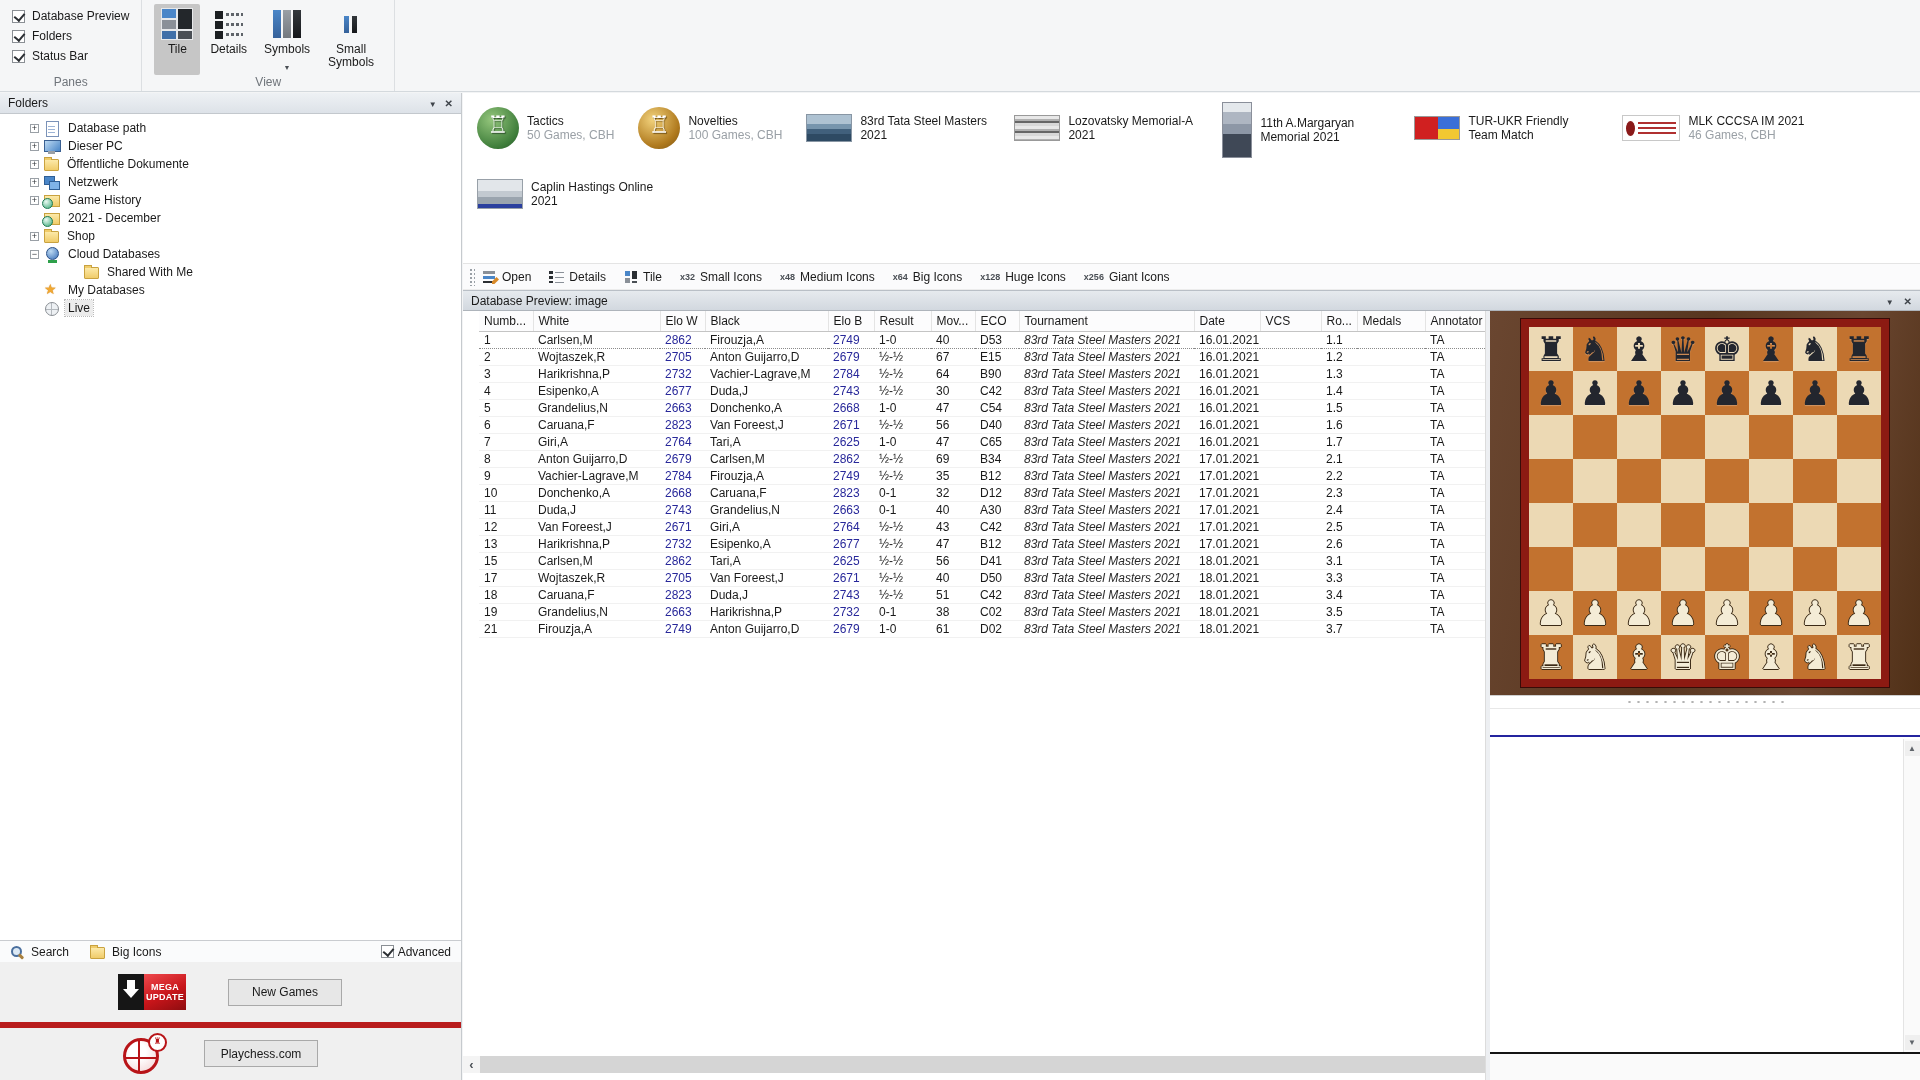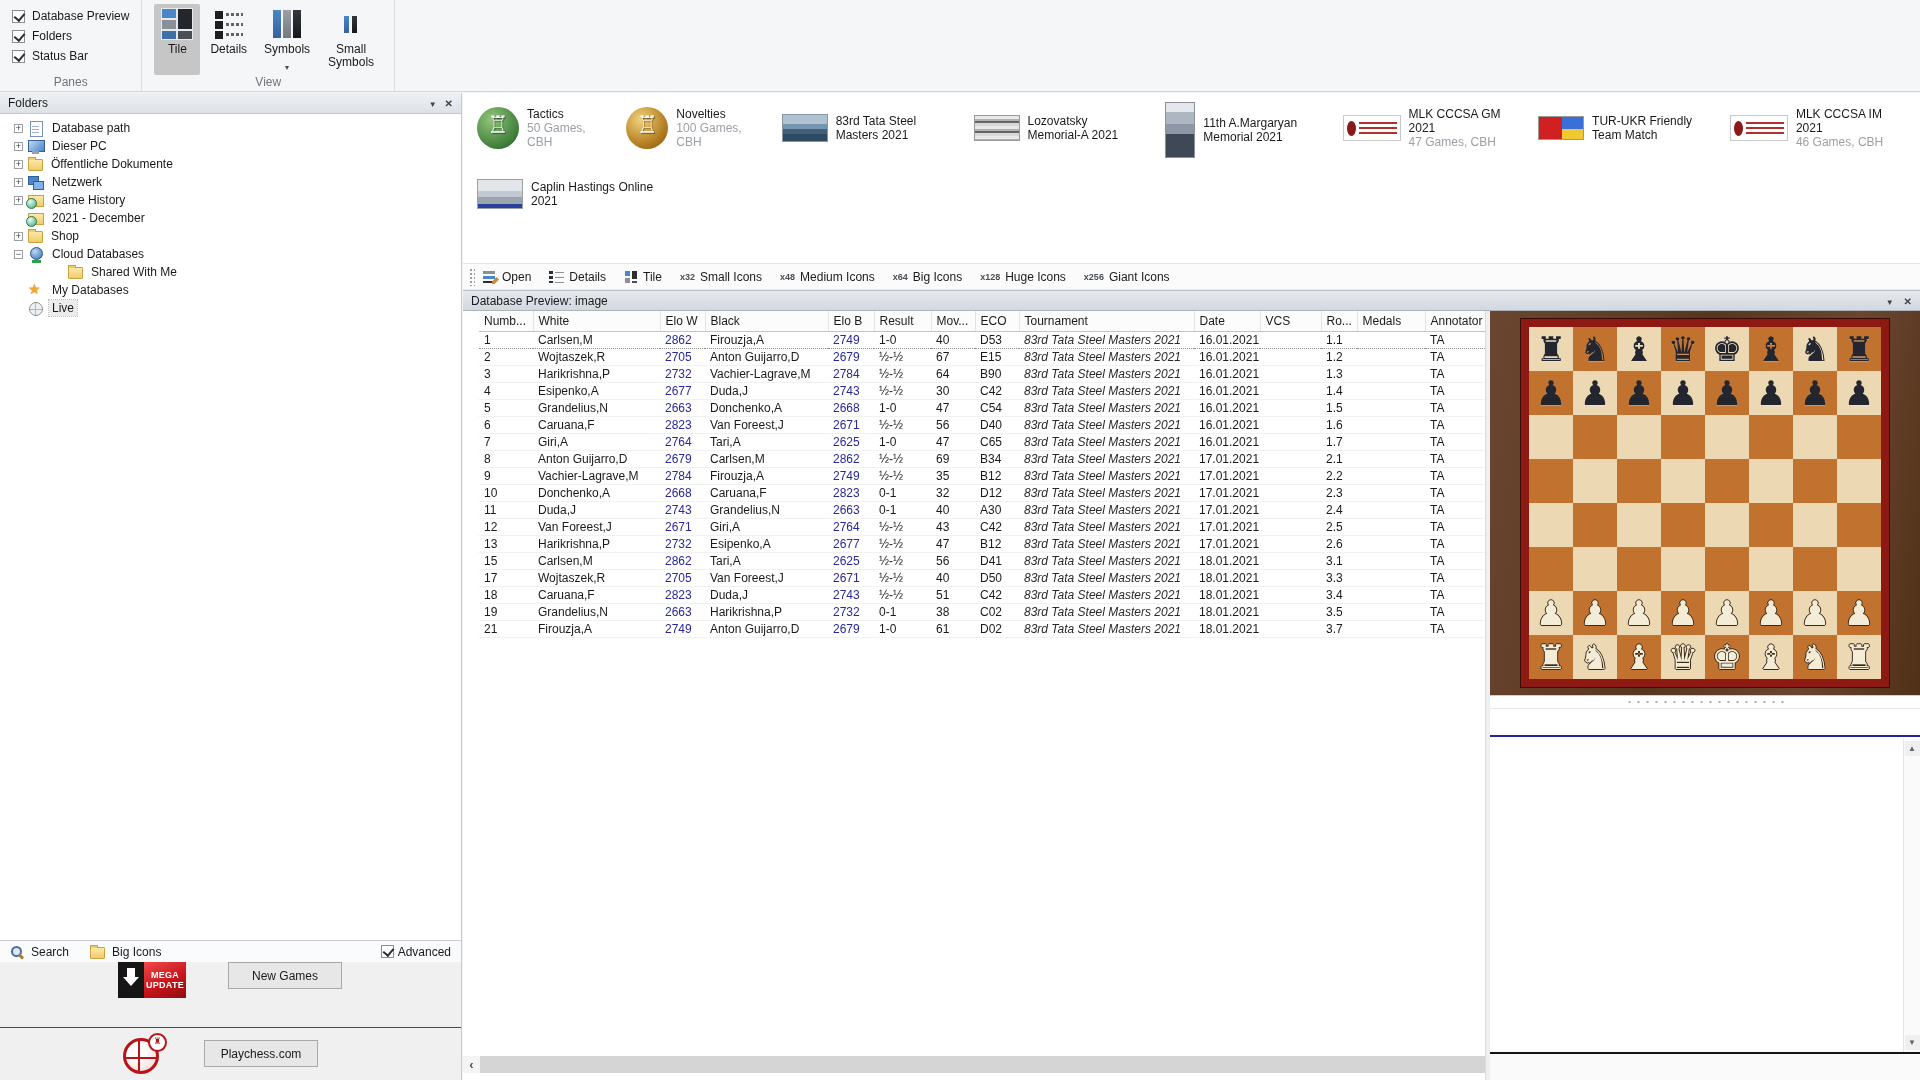--- a/index.html
+++ b/index.html
@@ -52,21 +52,21 @@
   
   .folders-panel{position:absolute;top:93px;left:0;width:462px;bottom:0;background:#fff;
     border-right:1px solid #c6cace;}
   .pane-header{height:21px;background:linear-gradient(#eef1f4,#dde2e8);border-bottom:1px solid #c3c8cd;
     display:flex;align-items:center;padding:0 8px;gap:8px;}
   .ph-title{flex:1;}
   .ph-btn{color:#3f444a;cursor:default;}
   .caret-down-icon::before{content:"▼";font-size:8px;}
   .close-icon::before{content:"✕";font-size:10px;font-weight:bold;}
 
-  .tree{padding:5px 2px;}
+  .tree{padding:5px 18px;}
   .tree-row{display:flex;align-items:center;height:18px;padding-left:12px;gap:5px;}
   .tree-row.indent1{padding-left:52px;}
   .tree-row.selected .tree-label{background:#ececec;outline:1px dotted #bbb;}
   .expander{width:9px;height:9px;border:1px solid #9aa0a6;background:#fff;font-size:9px;
     line-height:7px;text-align:center;color:#33373c;flex:0 0 9px;}
   .expander.plus::before{content:"+";}
   .expander.minus::before{content:"−";}
   .expander.none{visibility:hidden;}
   .tree-icon{width:16px;height:15px;position:relative;flex:0 0 16px;}
   .tree-label{padding:1px 3px;line-height:14px;white-space:nowrap;}
@@ -104,21 +104,21 @@
   .search-row{height:22px;border-top:1px solid #c9ccd0;display:flex;align-items:center;gap:7px;
     padding:0 10px;background:#fafbfc;}
   .search-icon{width:14px;height:14px;position:relative;flex:0 0 14px;}
   .search-icon::before{content:"";position:absolute;left:1px;top:1px;width:7px;height:7px;
     border:2px solid #4a6f9e;border-radius:50%;background:#dce9f5;}
   .search-icon::after{content:"";position:absolute;right:0;bottom:1px;width:6px;height:3px;
     background:#a8803f;transform:rotate(45deg);border-radius:1px;}
   .advanced{margin-left:auto;display:flex;align-items:center;gap:4px;}
 
   .promo-area{height:118px;background:#f0f0f0;}
-  .promo-row1{height:66px;display:flex;align-items:flex-start;border-bottom:1px solid #b91c1c;}
+  .promo-row1{height:66px;display:flex;align-items:center;border-bottom:6px solid #b91c1c;}
   .promo-row2{height:51px;display:flex;align-items:center;}
   .mega-logo{margin-left:118px;display:flex;height:36px;width:68px;}
   .mega-arrow{width:26px;background:#161616;position:relative;}
   .mega-arrow::before{content:"";position:absolute;left:9px;top:6px;width:8px;height:9px;background:#fff;}
   .mega-arrow::after{content:"";position:absolute;left:5px;top:15px;width:0;height:0;
     border-left:8px solid transparent;border-right:8px solid transparent;border-top:9px solid #fff;}
   .mega-red{flex:1;background:linear-gradient(155deg,#ef4a4e,#c8151a 55%,#8e0d10);color:#fff;
     font-weight:bold;font-size:9px;line-height:10px;display:flex;flex-direction:column;
     align-items:center;justify-content:center;letter-spacing:.3px;}
   .win-btn{margin-left:42px;width:114px;height:27px;background:#e7e7e7;border:1px solid #a9a9a9;
@@ -412,27 +412,20 @@
         <div class="tile">
           <span class="tile-icon photo-bw-icon"></span>
           <div class="tile-text">
             <div class="tile-title">Lozovatsky Memorial-A 2021</div>
           </div>
         </div>
         <div class="tile">
           <span class="tile-icon poster-icon"></span>
           <div class="tile-text">
             <div class="tile-title">11th A.Margaryan Memorial 2021</div>
-          </div>
-        </div>
-        <div class="tile">
-          <span class="tile-icon mlk-logo-icon"></span>
-          <div class="tile-text">
-            <div class="tile-title">MLK CCCSA GM 2021</div>
-            <div class="tile-sub">47 Games, CBH</div>
           </div>
         </div>
         <div class="tile">
           <span class="tile-icon flags-icon"></span>
           <div class="tile-text">
             <div class="tile-title">TUR-UKR Friendly Team Match</div>
           </div>
         </div>
         <div class="tile">
           <span class="tile-icon mlk-logo-icon"></span>

